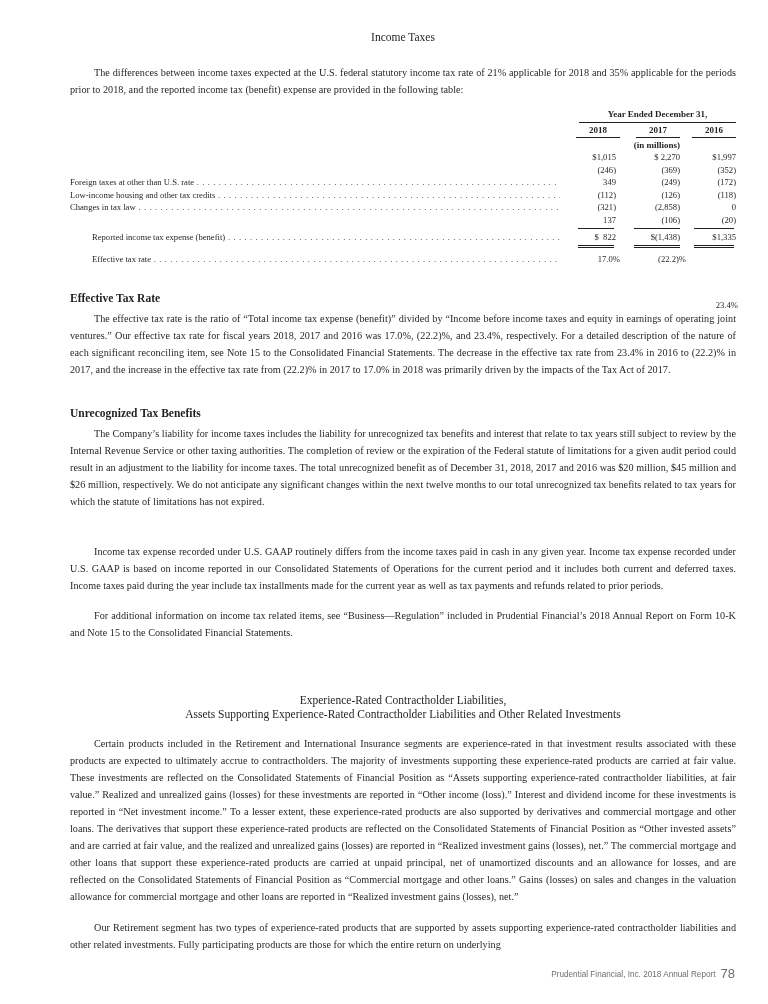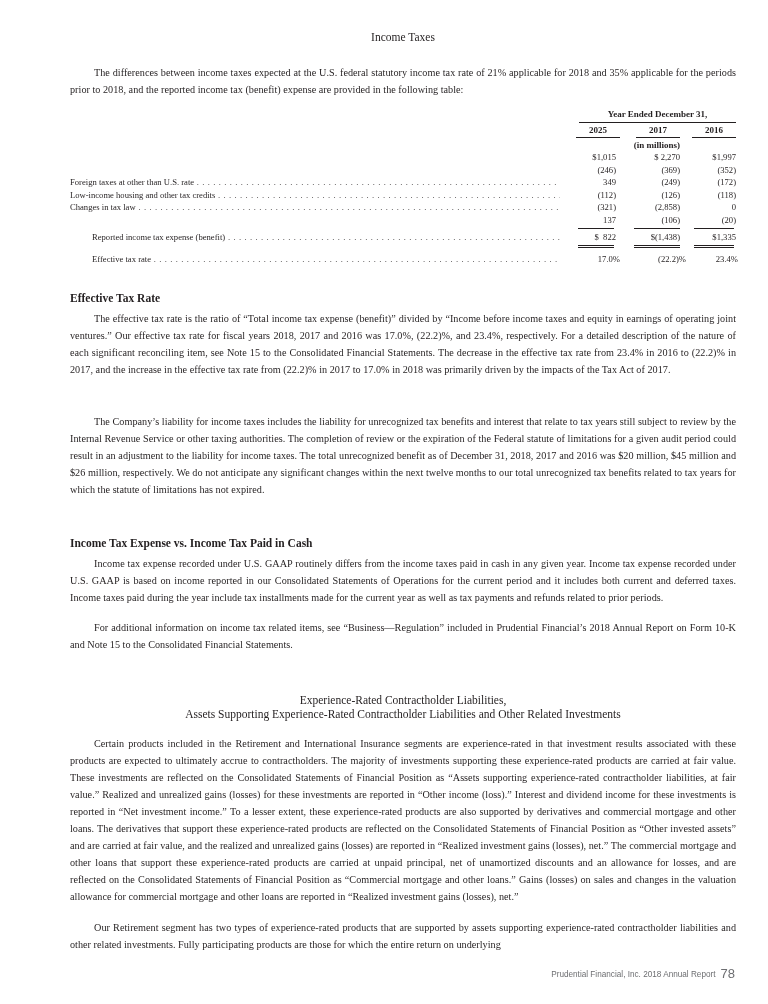--- a/index.html
+++ b/index.html
@@ -63,21 +63,21 @@
 
   <div class="title-center t-income-taxes">Income Taxes</div>
 
   <div class="abs" style="top:64px;">
     <p class="body">The differences between income taxes expected at the U.S. federal statutory income tax rate of 21% applicable for 2018 and 35% applicable for the periods prior to 2018, and the reported income tax (benefit) expense are provided in the following table:</p>
   </div>
 
   <div class="tbl">
     <div class="hdr-group">Year Ended December 31,</div>
     <div class="hdr-line"></div>
-    <div class="yr" style="left:506px;">2025</div>
+    <div class="yr" style="left:506px;">2018</div>
     <div class="yr" style="left:566px;">2017</div>
     <div class="yr" style="left:622px;">2016</div>
     <div class="yr-line" style="left:506px;"></div>
     <div class="yr-line" style="left:566px;"></div>
     <div class="yr-line" style="left:622px;"></div>
     <div class="units">(in millions)</div>
 
     <div class="row" style="top:43px;">
       <span class="val v0">$1,015</span>
       <span class="val v1">$ 2,270</span>
@@ -124,35 +124,35 @@
     </div>
 
     <div class="drule" style="top:136px; left:508px; width:36px;"></div>
     <div class="drule" style="top:136px; left:564px; width:46px;"></div>
     <div class="drule" style="top:136px; left:624px; width:40px;"></div>
 
     <div class="row" style="top:145px;">
       <span class="lbl indent">Effective tax rate</span>
       <span class="val v0" style="width:44px;">17.0%</span>
       <span class="val v1" style="width:56px;">(22.2)%</span>
-      <span class="val v2" style="width:46px;">23.4%</span>
+      <span class="val v2" style="width:46px;margin-top:46px;">23.4%</span>
     </div>
   </div>
 
   <div class="abs" style="top:292px;">
     <h3 class="sec">Effective Tax Rate</h3>
     <p class="body" style="margin-top:6px;">The effective tax rate is the ratio of “Total income tax expense (benefit)” divided by “Income before income taxes and equity in earnings of operating joint ventures.” Our effective tax rate for fiscal years 2018, 2017 and 2016 was 17.0%, (22.2)%, and 23.4%, respectively. For a detailed description of the nature of each significant reconciling item, see Note 15 to the Consolidated Financial Statements. The decrease in the effective tax rate from 23.4% in 2016 to (22.2)% in 2017, and the increase in the effective tax rate from (22.2)% in 2017 to 17.0% in 2018 was primarily driven by the impacts of the Tax Act of 2017.</p>
   </div>
 
   <div class="abs" style="top:407px;">
+    <h3 class="sec">Unrecognized Tax Benefits</h3>
     <p class="body" style="margin-top:6px;">The Company’s liability for income taxes includes the liability for unrecognized tax benefits and interest that relate to tax years still subject to review by the Internal Revenue Service or other taxing authorities. The completion of review or the expiration of the Federal statute of limitations for a given audit period could result in an adjustment to the liability for income taxes. The total unrecognized benefit as of December 31, 2018, 2017 and 2016 was $20 million, $45 million and $26 million, respectively. We do not anticipate any significant changes within the next twelve months to our total unrecognized tax benefits related to tax years for which the statute of limitations has not expired.</p>
   </div>
 
   <div class="abs" style="top:537px;">
-    <h3 class="sec">Income Tax Expense vs. Income Tax Paid in Cash</h3>
     <p class="body" style="margin-top:6px;">Income tax expense recorded under U.S. GAAP routinely differs from the income taxes paid in cash in any given year. Income tax expense recorded under U.S. GAAP is based on income reported in our Consolidated Statements of Operations for the current period and it includes both current and deferred taxes. Income taxes paid during the year include tax installments made for the current year as well as tax payments and refunds related to prior periods.</p>
     <p class="body" style="margin-top:13px;">For additional information on income tax related items, see “Business—Regulation” included in Prudential Financial’s 2018 Annual Report on Form 10-K and Note 15 to the Consolidated Financial Statements.</p>
   </div>
 
   <div class="abs" style="top:694px;">
     <div class="title-center">Experience-Rated Contractholder Liabilities,</div>
     <div class="title-center" style="margin-top:2px;">Assets Supporting Experience-Rated Contractholder Liabilities and Other Related Investments</div>
     <p class="body" style="margin-top:15px;">Certain products included in the Retirement and International Insurance segments are experience-rated in that investment results associated with these products are expected to ultimately accrue to contractholders. The majority of investments supporting these experience-rated products are carried at fair value. These investments are reflected on the Consolidated Statements of Financial Position as “Assets supporting experience-rated contractholder liabilities, at fair value.” Realized and unrealized gains (losses) for these investments are reported in “Other income (loss).” Interest and dividend income for these investments is reported in “Net investment income.” To a lesser extent, these experience-rated products are also supported by derivatives and commercial mortgage and other loans. The derivatives that support these experience-rated products are reflected on the Consolidated Statements of Financial Position as “Other invested assets” and are carried at fair value, and the realized and unrealized gains (losses) are reported in “Realized investment gains (losses), net.” The commercial mortgage and other loans that support these experience-rated products are carried at unpaid principal, net of unamortized discounts and an allowance for losses, and are reflected on the Consolidated Statements of Financial Position as “Commercial mortgage and other loans.” Gains (losses) on sales and changes in the valuation allowance for commercial mortgage and other loans are reported in “Realized investment gains (losses), net.”</p>
     <p class="body" style="margin-top:14px;">Our Retirement segment has two types of experience-rated products that are supported by assets supporting experience-rated contractholder liabilities and other related investments. Fully participating products are those for which the entire return on underlying</p>
   </div>

